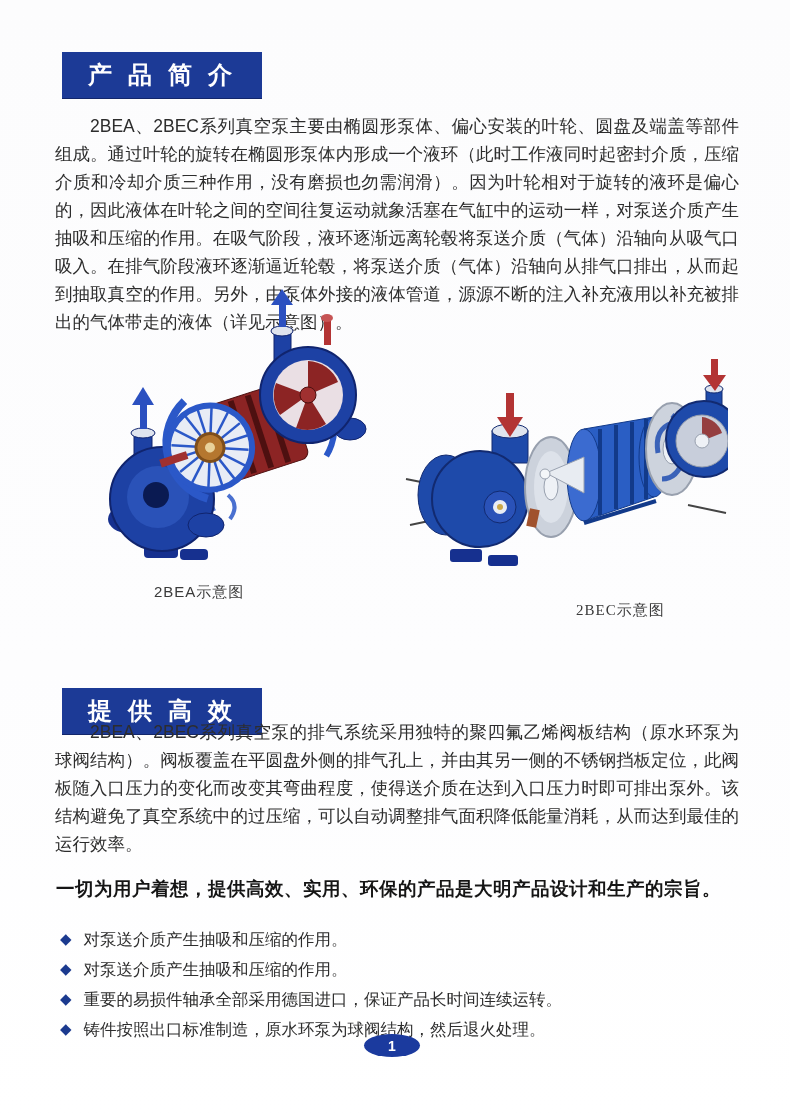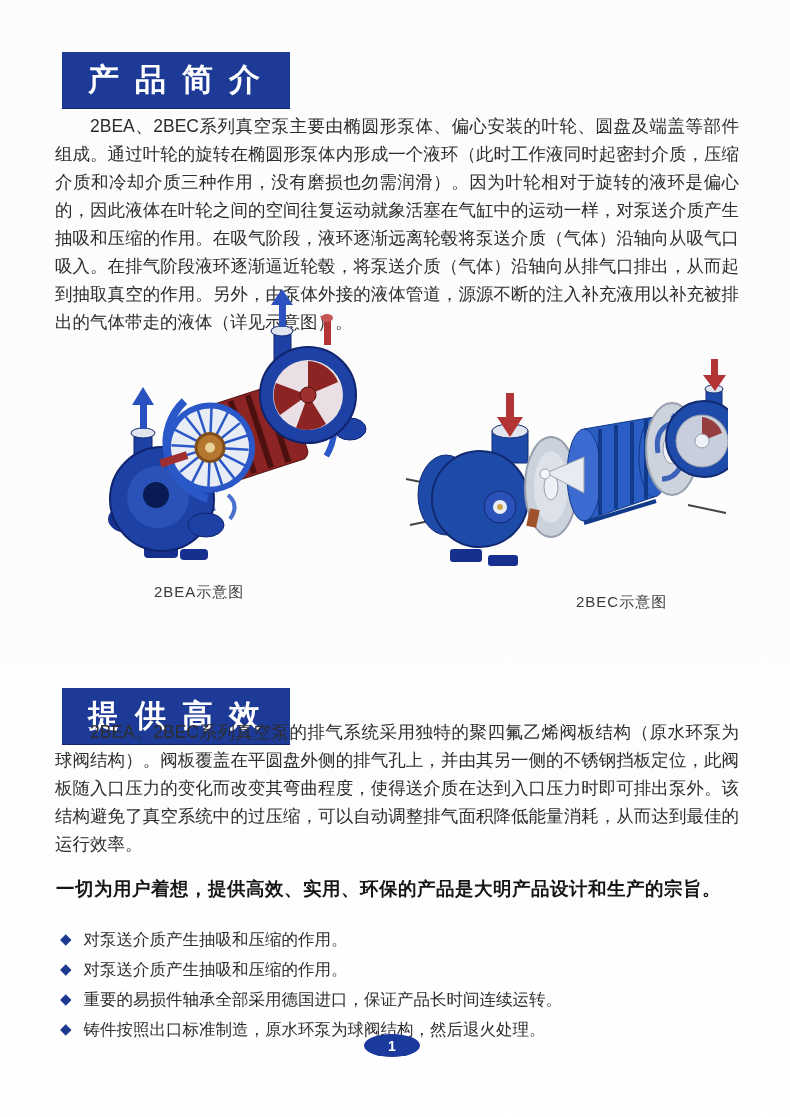--- a/index.html
+++ b/index.html
@@ -8,21 +8,21 @@
     background:#fdfdfe;
     font-family:"Liberation Sans","DejaVu Sans",sans-serif;
     color:#2b2b2b;
     overflow:hidden;
   }
   .page{position:relative;width:790px;height:1117px;background:linear-gradient(180deg,#fcfcfd 0%,#fdfdfe 60%,#ffffff 100%);}
   .badge{
     position:absolute;left:62px;
     background:#1c3a96;
     color:#ffffff;
-    font-size:31px;font-weight:bold;
+    font-size:24px;font-weight:bold;
     letter-spacing:16px;
     padding:7px 14px 7px 26px;
     box-shadow:0 1px 0 #12266b;
     white-space:nowrap;
   }
   .badge-1{top:52px;}
   .badge-2{top:688px;}
   .para{
     position:absolute;left:55px;width:684px;
     font-size:17.5px;line-height:28px;
@@ -32,21 +32,21 @@
   .para-1{top:112px;}
   .para-2{top:718px;}
   .figures{position:absolute;left:40px;top:285px;width:712px;height:335px;}
   .fig-svg{position:absolute;}
   .fig-2bea{left:18px;top:2px;}
   .fig-2bec{left:348px;top:72px;}
   .fig-caption{
     position:absolute;font-size:15px;color:#3a3a3a;letter-spacing:1px;white-space:nowrap;
   }
   .cap-1{left:114px;top:298px;}
-  .cap-2{left:536px;top:308px;}
+  .cap-2{left:536px;top:316px;font-family:Liberation Serif, serif;}
   .slogan{
     position:absolute;left:56px;top:876px;width:690px;
     font-size:18.5px;font-weight:bold;color:#151515;letter-spacing:0.5px;
   }
   .bullets{position:absolute;left:60px;top:924px;width:680px;}
   .bullet{display:flex;align-items:flex-start;line-height:30px;font-size:16.5px;color:#2d2d2d;}
   .bullet .marker{color:#1b3a8f;font-size:15px;margin-right:12px;line-height:30px;}
   .page-oval{
     position:absolute;left:364px;top:1034px;width:56px;height:23px;
     background:#1b3a9e;border-radius:50%;

